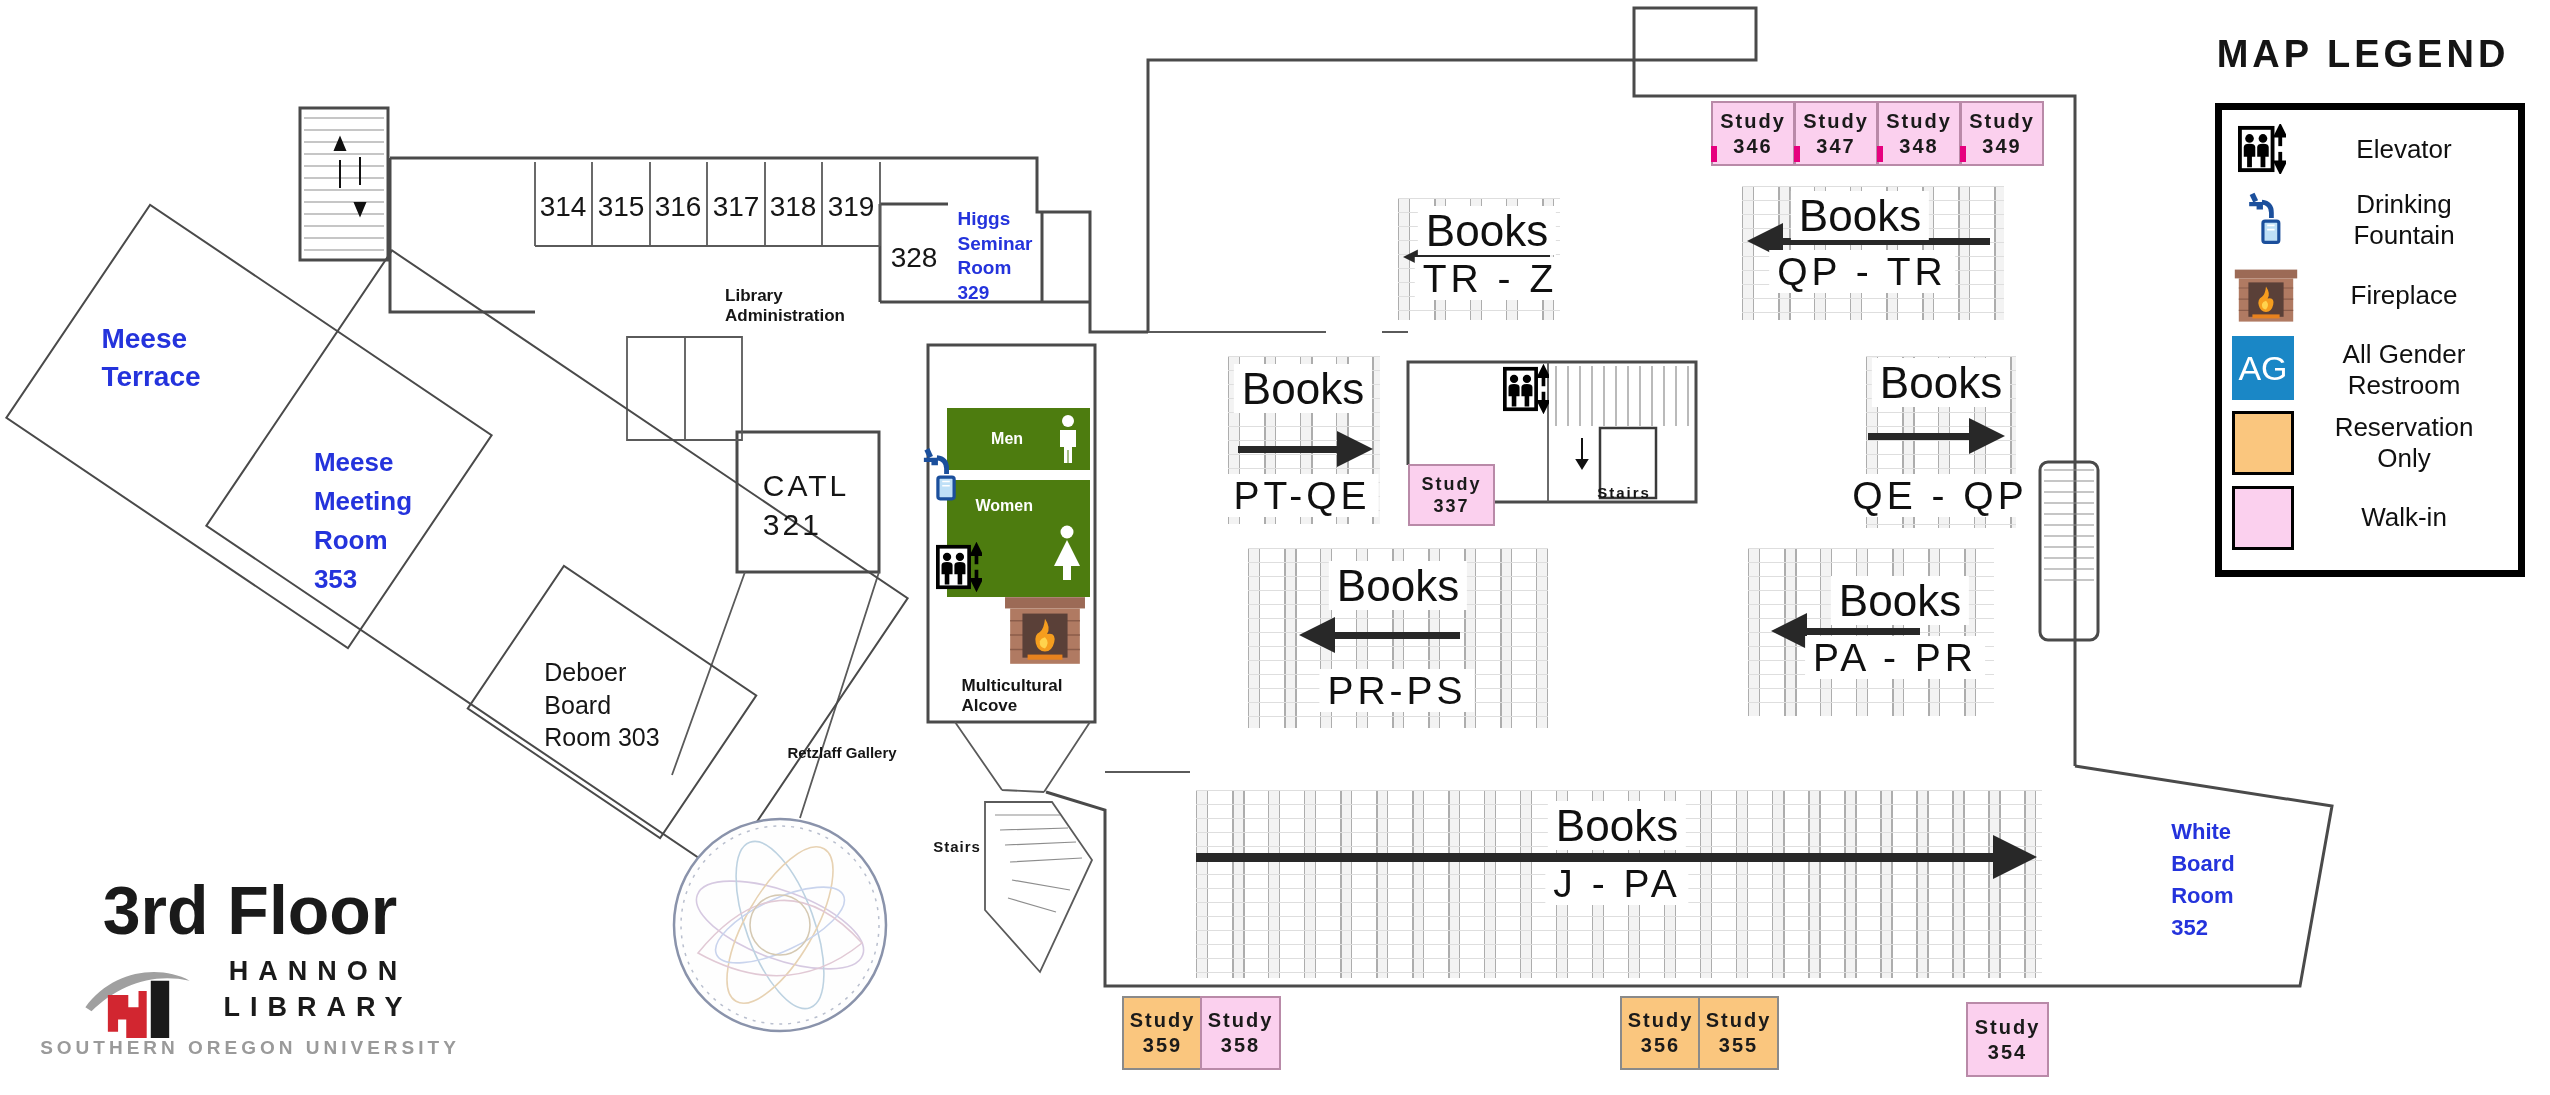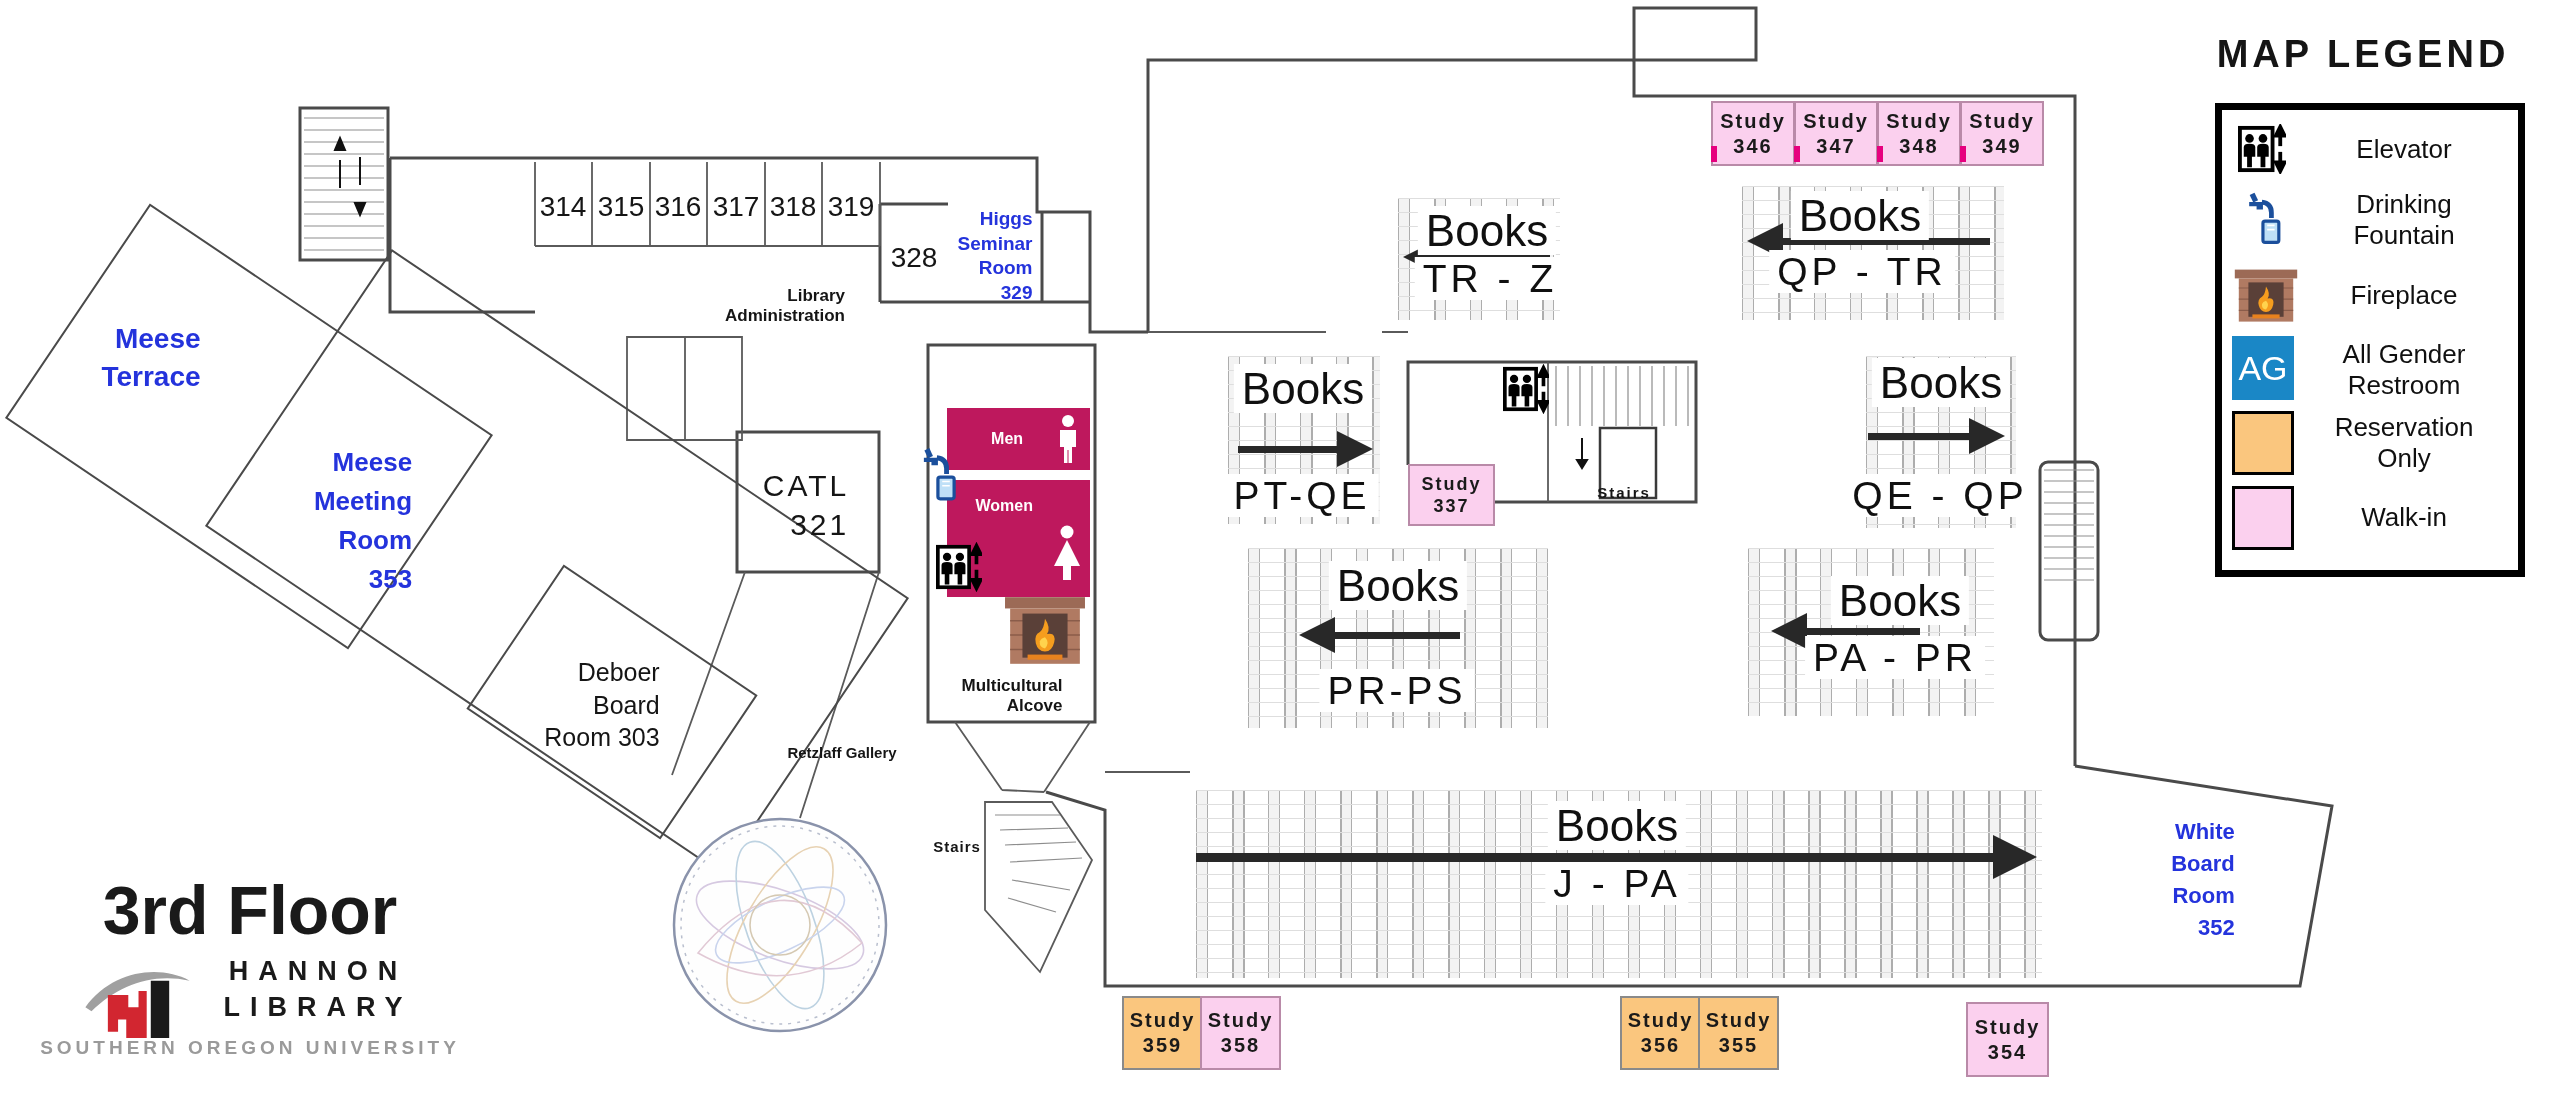--- a/index.html
+++ b/index.html
@@ -4,32 +4,32 @@
 <style>
   html,body{margin:0;padding:0;background:#fff;font-family:"Liberation Sans",sans-serif;}
   #canvas{position:relative;width:2550px;height:1095px;background:#fff;overflow:hidden;}
   svg{display:block}
   .abs{position:absolute}
   
   .stacks{position:absolute;opacity:.85;background:
     repeating-linear-gradient(180deg,#d9d9d9 0 1px,transparent 1px 14px),
     repeating-linear-gradient(90deg,#9f9f9f 0 1.5px,#f1f1f1 1.5px 11px,#9f9f9f 11px 12.5px,transparent 12.5px 36px);}
   
-  .lbl{position:absolute;transform:translate(-50%,-50%);white-space:nowrap;color:#151515;line-height:1.15;text-align:right}
+  .lbl{position:absolute;transform:translate(-50%,-50%);white-space:nowrap;color:#151515;line-height:1.15;text-align:left}
   .blue{color:#2433DC;font-weight:bold}
   .bold{font-weight:bold}
   .gray{color:#9a9a9a}
   
   .study{position:absolute;display:flex;flex-direction:column;align-items:center;justify-content:center;
          border:2px solid #8a8a8a;font-weight:bold;font-size:20px;letter-spacing:2px;color:#1a1a1a;line-height:1.25;z-index:5}
   .pink{background:#FBD0EE;border-color:#b98aa8}
   .orange{background:#FAC67E;border-color:#8a8a8a}
   .doortab{position:absolute;width:6px;height:16px;background:#E6007E;left:-2px;bottom:2px}
   
-  .bluebox{position:absolute;background:#be185d;color:#fff;z-index:4}
+  .bluebox{position:absolute;background:#4d7c0f;color:#fff;z-index:4}
   
   .arr{position:absolute;background:#282828;height:7px;z-index:7}
   .arr.l::before{content:"";position:absolute;left:-35px;top:-15px;border-top:18px solid transparent;border-bottom:18px solid transparent;border-right:36px solid #282828}
   .arr.r::after{content:"";position:absolute;right:-35px;top:-15px;border-top:18px solid transparent;border-bottom:18px solid transparent;border-left:36px solid #282828}
   .arr.big{height:9px}
   .arr.big::after{top:-18px;border-top:22px solid transparent;border-bottom:22px solid transparent;border-left:44px solid #282828}
   .bkt{position:absolute;transform:translate(-50%,-50%);font-size:44px;color:#101010;white-space:nowrap;z-index:8}
   .bkr{position:absolute;transform:translate(-50%,-50%);font-size:39px;letter-spacing:4px;color:#101010;white-space:nowrap;z-index:8}
   .halo{background:#fff;padding:0 8px}
   

